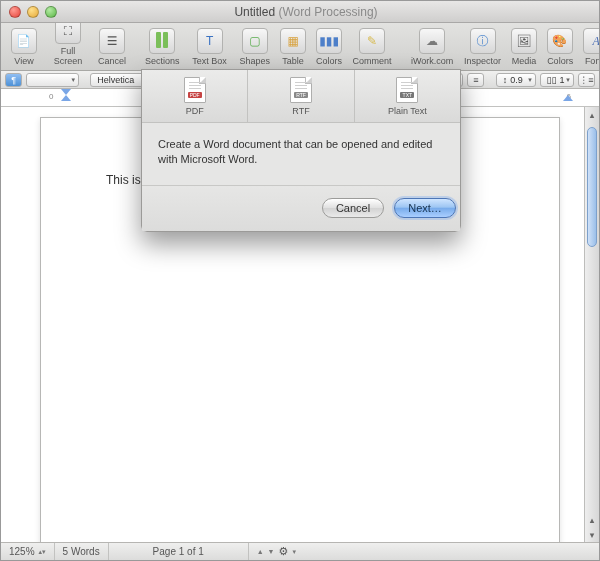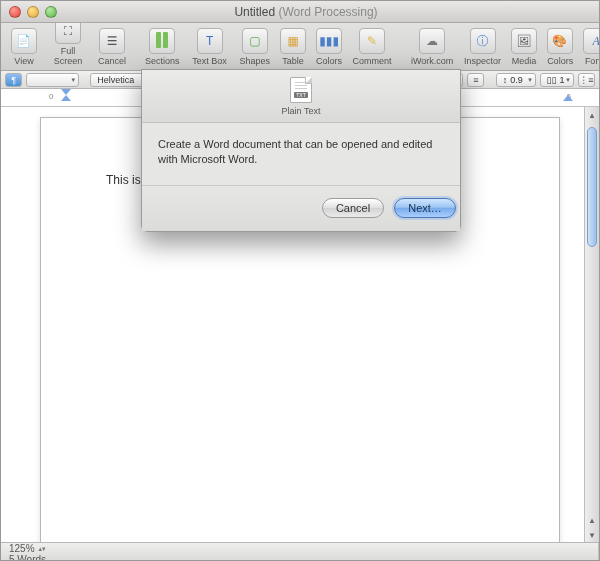--- a/index.html
+++ b/index.html
@@ -116,21 +116,21 @@
     box-shadow: 0 2px 6px rgba(0,0,0,0.12);
     position: relative;
   }
   .doc-text { position:absolute; top:55px; left:65px; font-size:12px; color:#333; font-family: Helvetica, Arial, sans-serif;}
 
   
   .statusbar {
     position: absolute; bottom: 0; left: 0; right: 0; height: 18px;
     background: linear-gradient(#efefee,#dcdcdb);
     border-top: 1px solid #b6b5b2;
-    display: flex; font-size: 10px; color:#555;flex-direction:column;
+    display: flex; align-items: center; font-size: 10px; color:#555;
   }
   .sb-cell { padding: 0 8px; border-right: 1px solid #c2c2c0; height: 100%; display:flex; align-items:center; gap:4px;}
   .sb-cell:last-child{border-right:none;}
   .sb-cell .arr { font-size:7px; color:#777;}
   .gear { font-size:11px;}
 
   
   .sheet-shadow {
     position: absolute; left: 140px; top: 68px; width: 320px;
     box-shadow: 0 12px 26px rgba(0,0,0,0.4);
@@ -404,20 +404,44 @@
     <div class="sheet">
       <div class="sheet-tabs">
         <div class="sheet-tab">
           <div class="fticon">
               <div class="fold"></div>
               <div class="lines">
                 <i></i>
                 <i></i>
                 <i></i>
               </div>
+              <div class="band pdf">PDF</div>
+            </div>
+          <span>PDF</span>
+        </div>
+        <div class="sheet-tab">
+          <div class="fticon">
+              <div class="fold"></div>
+              <div class="lines">
+                <i></i>
+                <i></i>
+                <i></i>
+              </div>
+              <div class="band rtf">RTF</div>
+            </div>
+          <span>RTF</span>
+        </div>
+        <div class="sheet-tab">
+          <div class="fticon">
+              <div class="fold"></div>
+              <div class="lines">
+                <i></i>
+                <i></i>
+                <i></i>
+              </div>
               <div class="band txt">TXT</div>
             </div>
           <span>Plain Text</span>
         </div>
       </div>
       <div class="sheet-body">Create a Word document that can be opened and edited with Microsoft Word.</div>
       <div class="sheet-footer">
         <button class="btn">Cancel</button>
         <button class="btn primary">Next…</button>
       </div>

